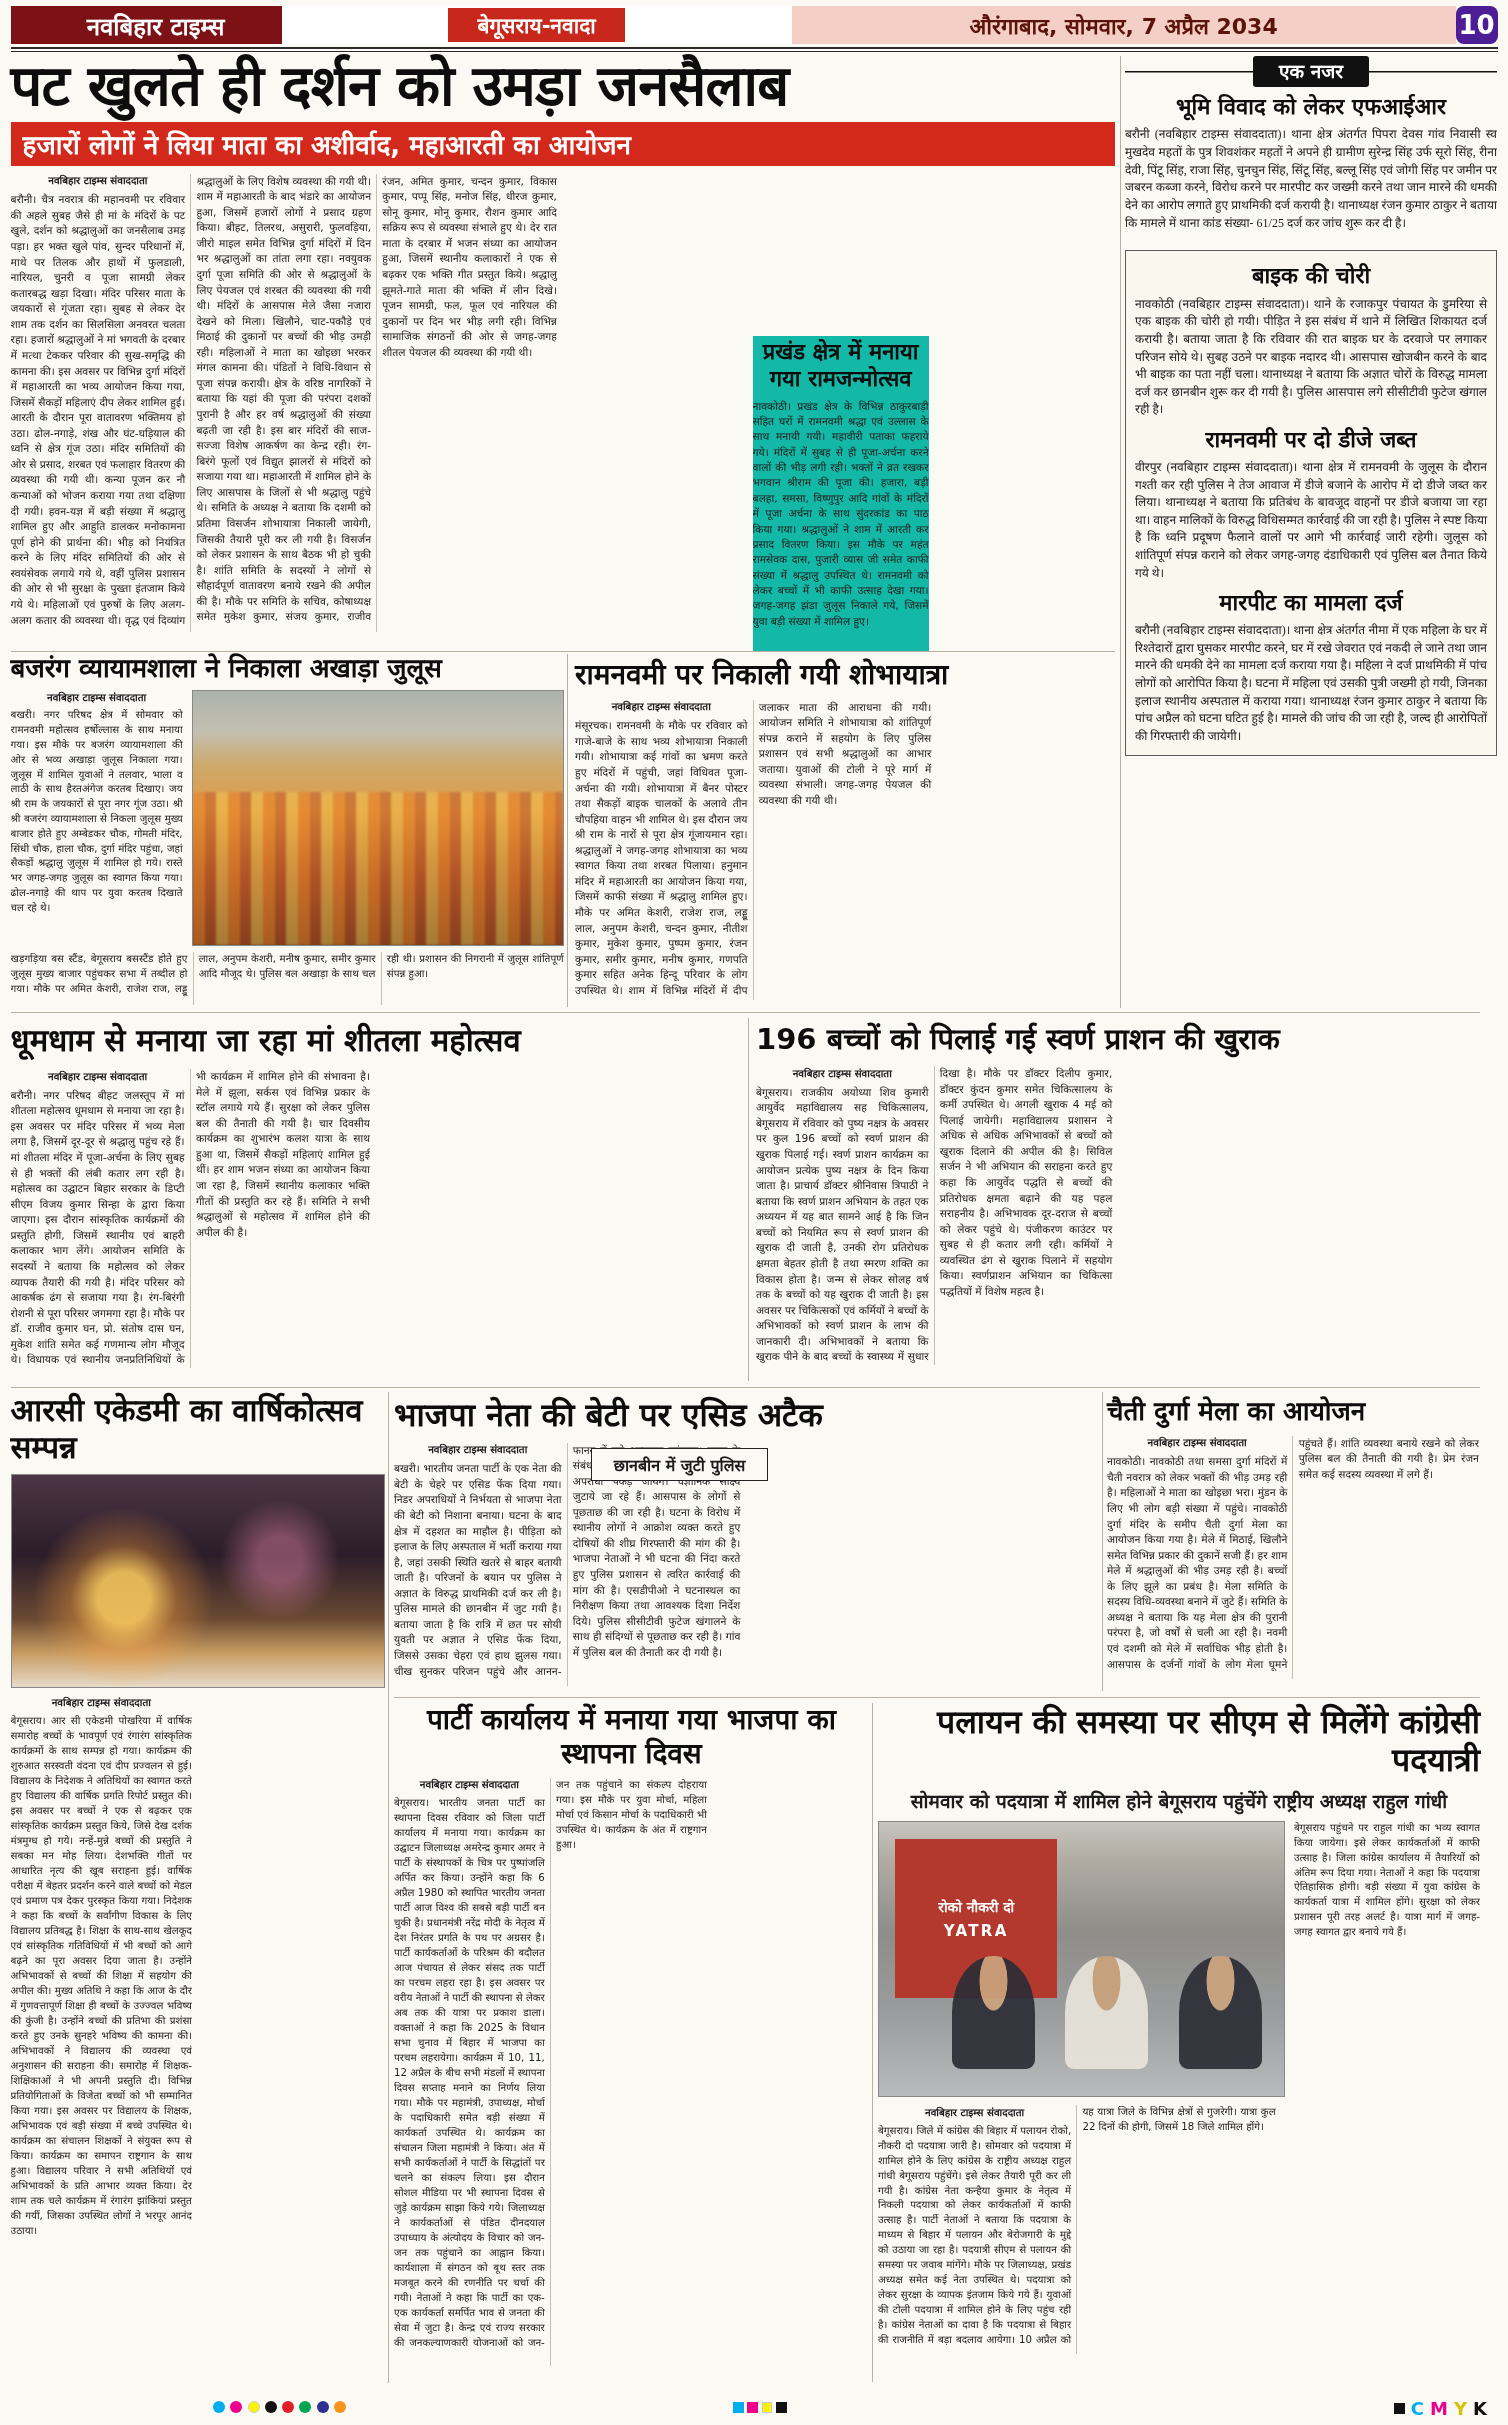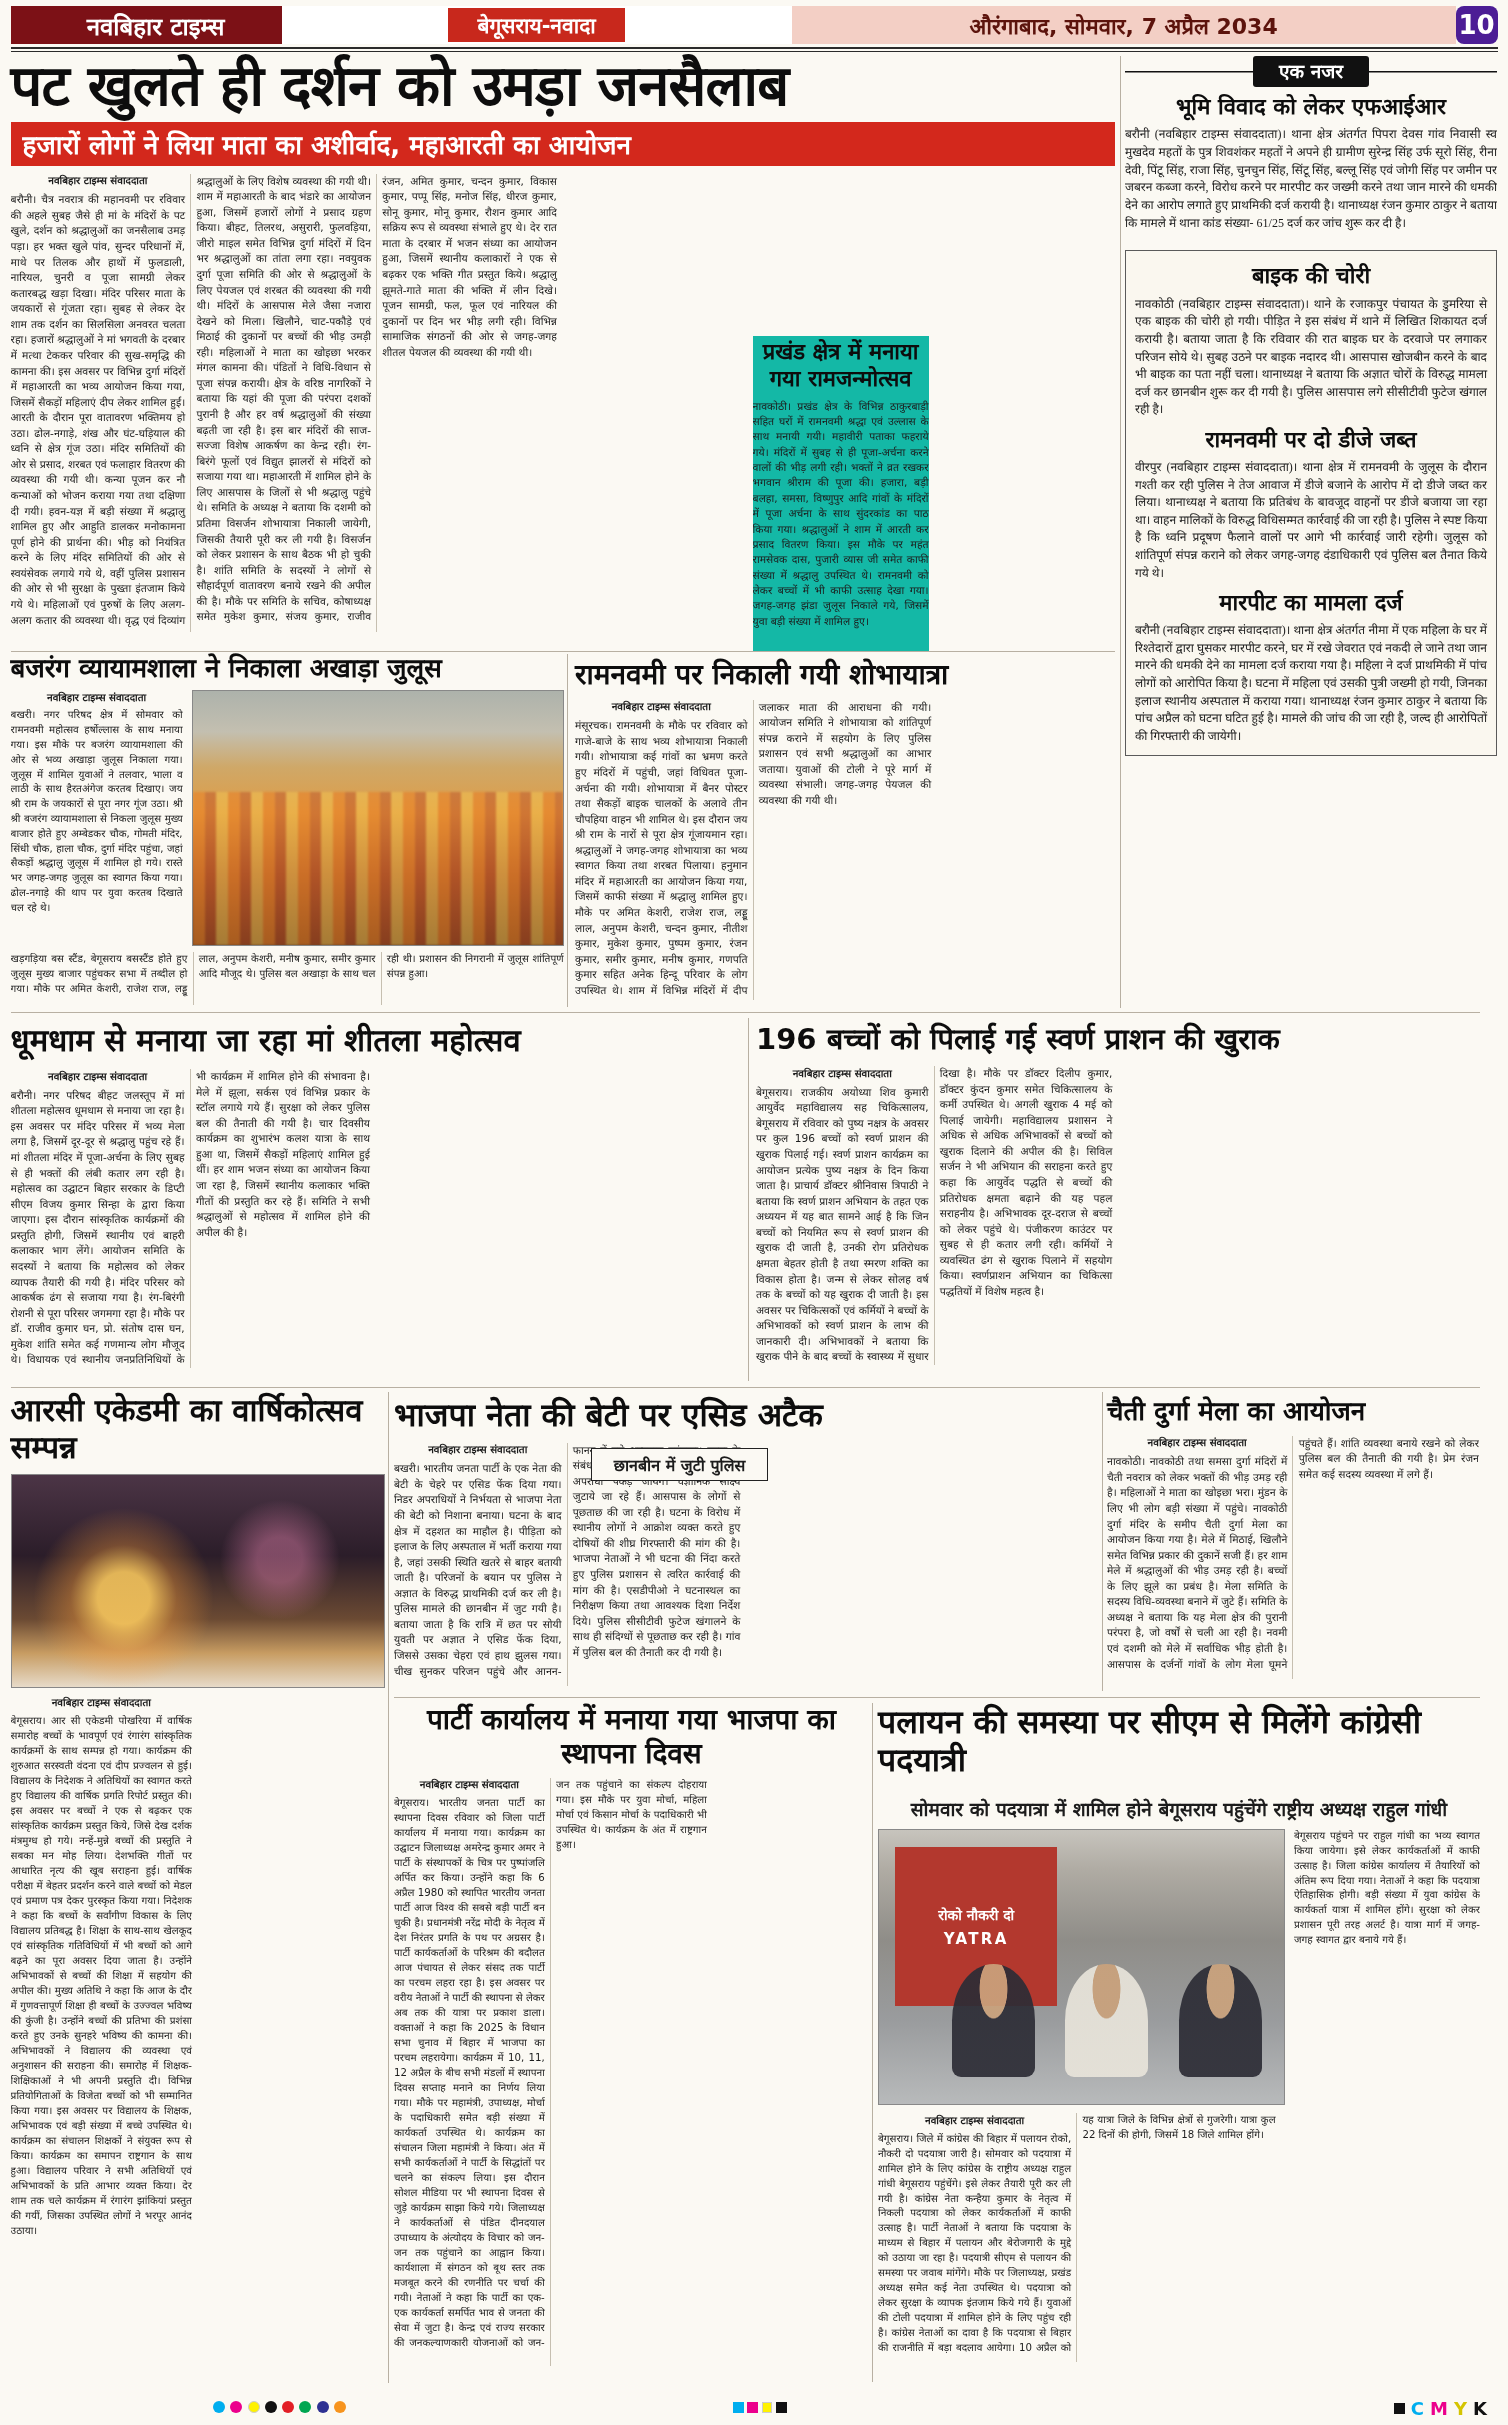--- a/index.html
+++ b/index.html
@@ -93,21 +93,21 @@
   .sec-mela h2 { font-size:26px; font-weight:bold; margin-bottom:7.5px; }
   .cols2b { column-count:2; height:243px; }
 
   
   .sec-sthapna { position:absolute; top:1703px; left:394px; width:475px; height:680px; }
   .sec-sthapna h2 { font-size:28px; font-weight:bold; line-height:1.2; margin-bottom:7.5px; text-align:center; }
   .cols3b { column-count:3; height:588px; font-size:10.2px; }
 
   
   .sec-palayan { position:absolute; top:1703px; left:878px; width:602px; height:680px; }
-  .sec-palayan h2 { font-size:32px; font-weight:bold; line-height:1.2; text-align:left; margin-bottom:16px; }
+  .sec-palayan h2 { font-size:32px; font-weight:bold; line-height:1.2; text-align:right; margin-bottom:8px; }
   .palayan-deck { font-size:19px; font-weight:bold; text-align:center; margin-bottom:7.5px; }
   .palayan-row { display:flex; gap:9px; height:276px; }
   .photo-palayan { width:407px; background:linear-gradient(180deg,#c7c4bd 0%,#b0aca4 14%,#8f8d88 40%,#9a9c9e 70%,#b8babb 100%); }
   .photo-palayan .banner { position:absolute; left:4%; top:6%; width:40%; height:58%; background:#b3382e;
     color:#fff; font-weight:bold; display:flex; flex-direction:column; align-items:center; justify-content:center; gap:6px; text-align:center; }
   .photo-palayan .banner .b1 { font-size:14px; } .photo-palayan .banner .b2 { font-size:15px; letter-spacing:2.3px; }
   .photo-palayan .p1,.photo-palayan .p2,.photo-palayan .p3 { position:absolute; bottom:10%; width:83px; height:113px;
     background:radial-gradient(ellipse at 50% 22%, #caa27c 0 13.6px, #2c2c35 14.3px 100%); border-radius:50% 50% 9px 9px; opacity:.92; }
   .photo-palayan .p1{ left:18%; } .photo-palayan .p2{ left:46%; background:radial-gradient(ellipse at 50% 22%, #caa27c 0 13.6px, #e8e4da 14.3px 100%);} .photo-palayan .p3{ left:74%; }
   .palayan-side { flex:1; overflow:hidden; font-size:10.2px; line-height:1.45; }

